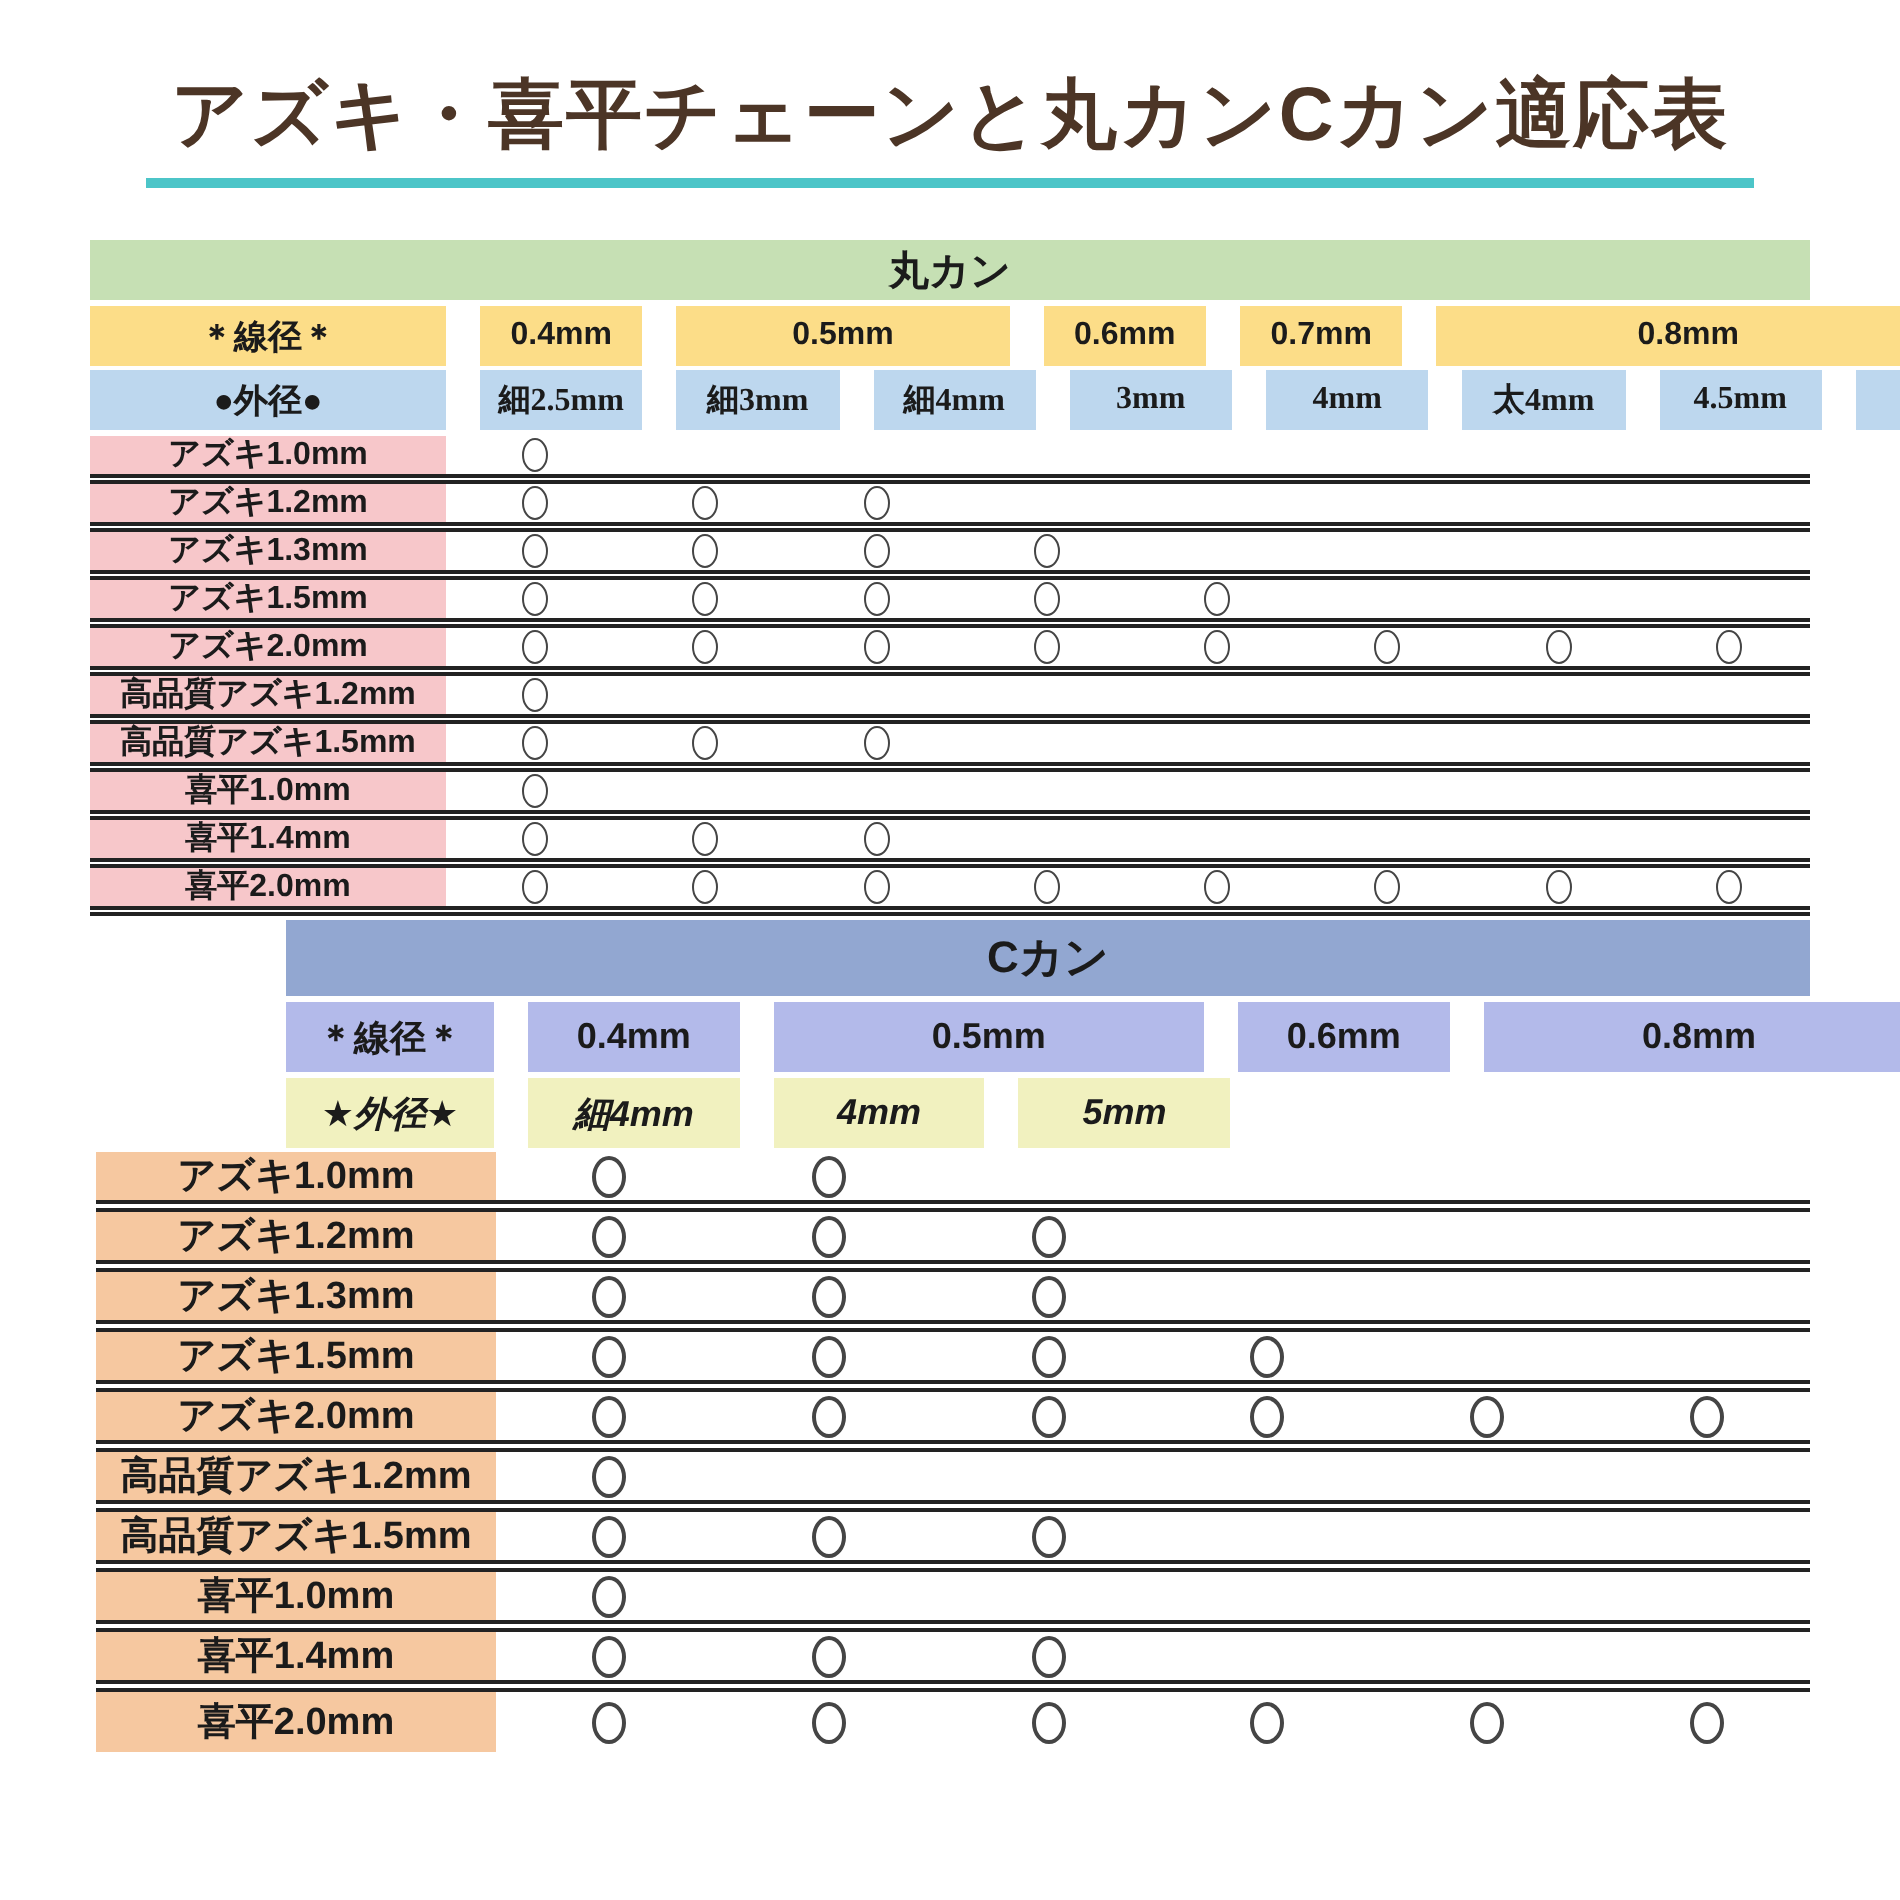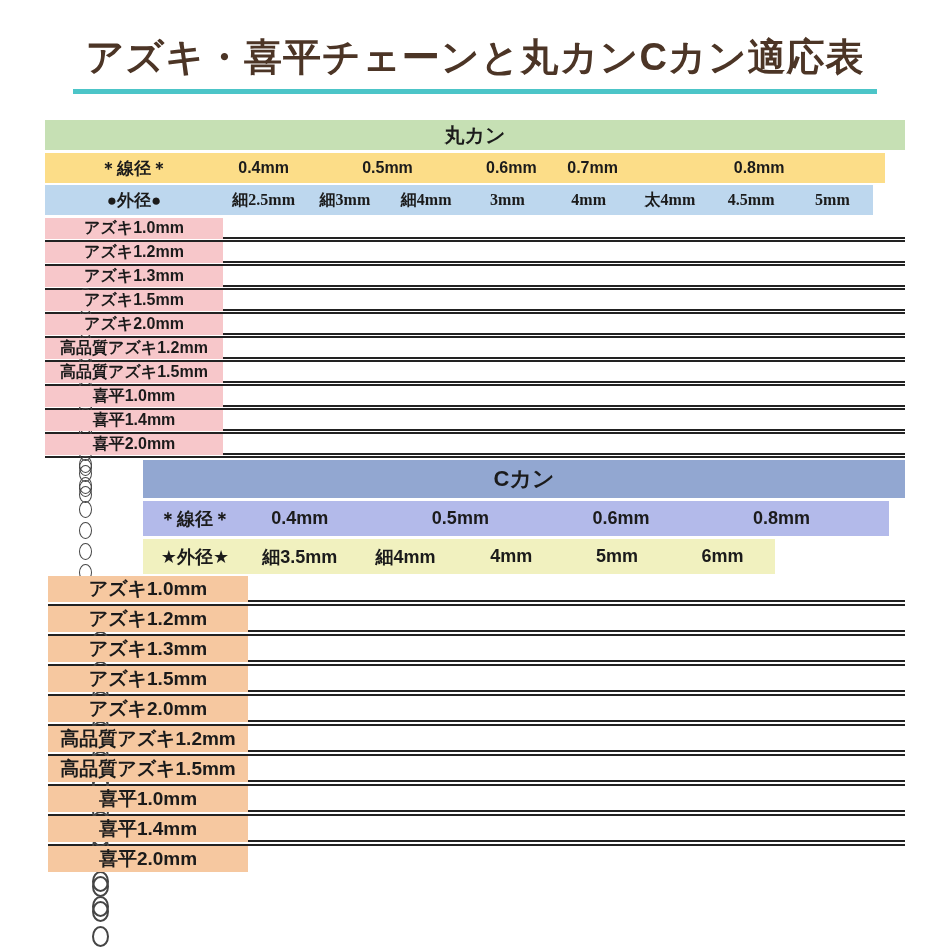--- a/index.html
+++ b/index.html
@@ -31,26 +31,26 @@
     border-bottom:5px solid var(--title-underline);
     letter-spacing:1px;white-space:nowrap;
   }
   .content{margin-left:45px;width:860px;text-align:center;}
 
   
   .bar{
     display:flex;align-items:center;justify-content:center;
     font-weight:bold;
   }
-  .hrow{display:flex;gap:0;}
+  .hrow{display:flex;gap:17px;}
   .hcell,.hlabel{
     display:flex;align-items:center;justify-content:center;
     font-weight:bold;flex:none;white-space:nowrap;
   }
-  .drow{display:flex;gap:4px;align-items:stretch;flex-direction:column;}
+  .drow{display:flex;gap:4px;align-items:stretch;}
   .rlabel{
     display:flex;align-items:center;justify-content:center;
     font-weight:bold;flex:none;white-space:nowrap;
   }
   .mcell{display:flex;align-items:center;justify-content:center;flex:none;}
   .ring{border-radius:50%;background:transparent;display:block;}
 
   
   .t1{--unit:81.25px;margin-top:10px;}
   .t1 .bar{width:860px;height:30px;background:var(--marukan-header-bg);font-size:20px;}
@@ -65,21 +65,21 @@
   .t1 .rlabel{width:178px;background:var(--marukan-label-bg);font-size:16px;}
   .t1 .mcell{width:var(--unit);}
   .t1 .ring{width:13px;height:17px;border:1.6px solid var(--circle-stroke);}
 
   
   .t2{--unit:105.7px;margin-top:2px;}
   .t2 .bar{margin-left:98px;width:762px;height:38px;background:var(--ckan-header-bg);font-size:22px;}
   .t2 .hrow{margin-left:98px;height:35px;margin-top:3px;}
   .t2 .hlabel{width:104px;font-size:18px;}
   .t2 .wire .hlabel,.t2 .wire .hcell{background:var(--ckan-wire-bg);}
-  .t2 .outer .hlabel,.t2 .outer .hcell{background:var(--ckan-outer-bg);}
+  .t2 .outer .hlabel,.t2 .outer .hcell{background:var(--ckan-outer-bg);font-style:italic;}
   .t2 .hcell{width:var(--unit);font-size:18px;}
   .t2 .body{margin-top:2px;}
   .t2 .drow{height:30px;border-bottom:6px double var(--row-line);margin-left:3px;width:857px;}
   .t2 .drow:last-child{border-bottom:none;}
   .t2 .rlabel{width:200px;background:var(--ckan-label-bg);font-size:19px;}
   .t2 .mcell{width:var(--unit);}
   .t2 .ring{width:17px;height:21px;border:2px solid var(--circle-stroke);}
 </style>
 </head>
 <body>
@@ -307,25 +307,23 @@
       <div class="hlabel">＊線径＊</div>
 
     <div class="hcell" style="width: calc(1 * var(--unit) + 0px);">0.4mm</div>
         <div class="hcell" style="width: calc(2 * var(--unit) + 4px);">0.5mm</div>
         <div class="hcell" style="width: calc(1 * var(--unit) + 0px);">0.6mm</div>
         <div class="hcell" style="width: calc(2 * var(--unit) + 4px);">0.8mm</div>
       </div>
     <div class="hrow outer">
       <div class="hlabel">★外径★</div>
 
-        <div class="hcell">細3.5mm</div>
         <div class="hcell">細4mm</div>
         <div class="hcell">4mm</div>
         <div class="hcell">5mm</div>
-        <div class="hcell">6mm</div>
       </div>
     <div class="body">
         <div class="drow">
           <div class="rlabel">アズキ1.0mm</div>
           <div class="mcell">
             <div class="ring"></div>
           </div>
           <div class="mcell">
             <div class="ring"></div>
           </div>

